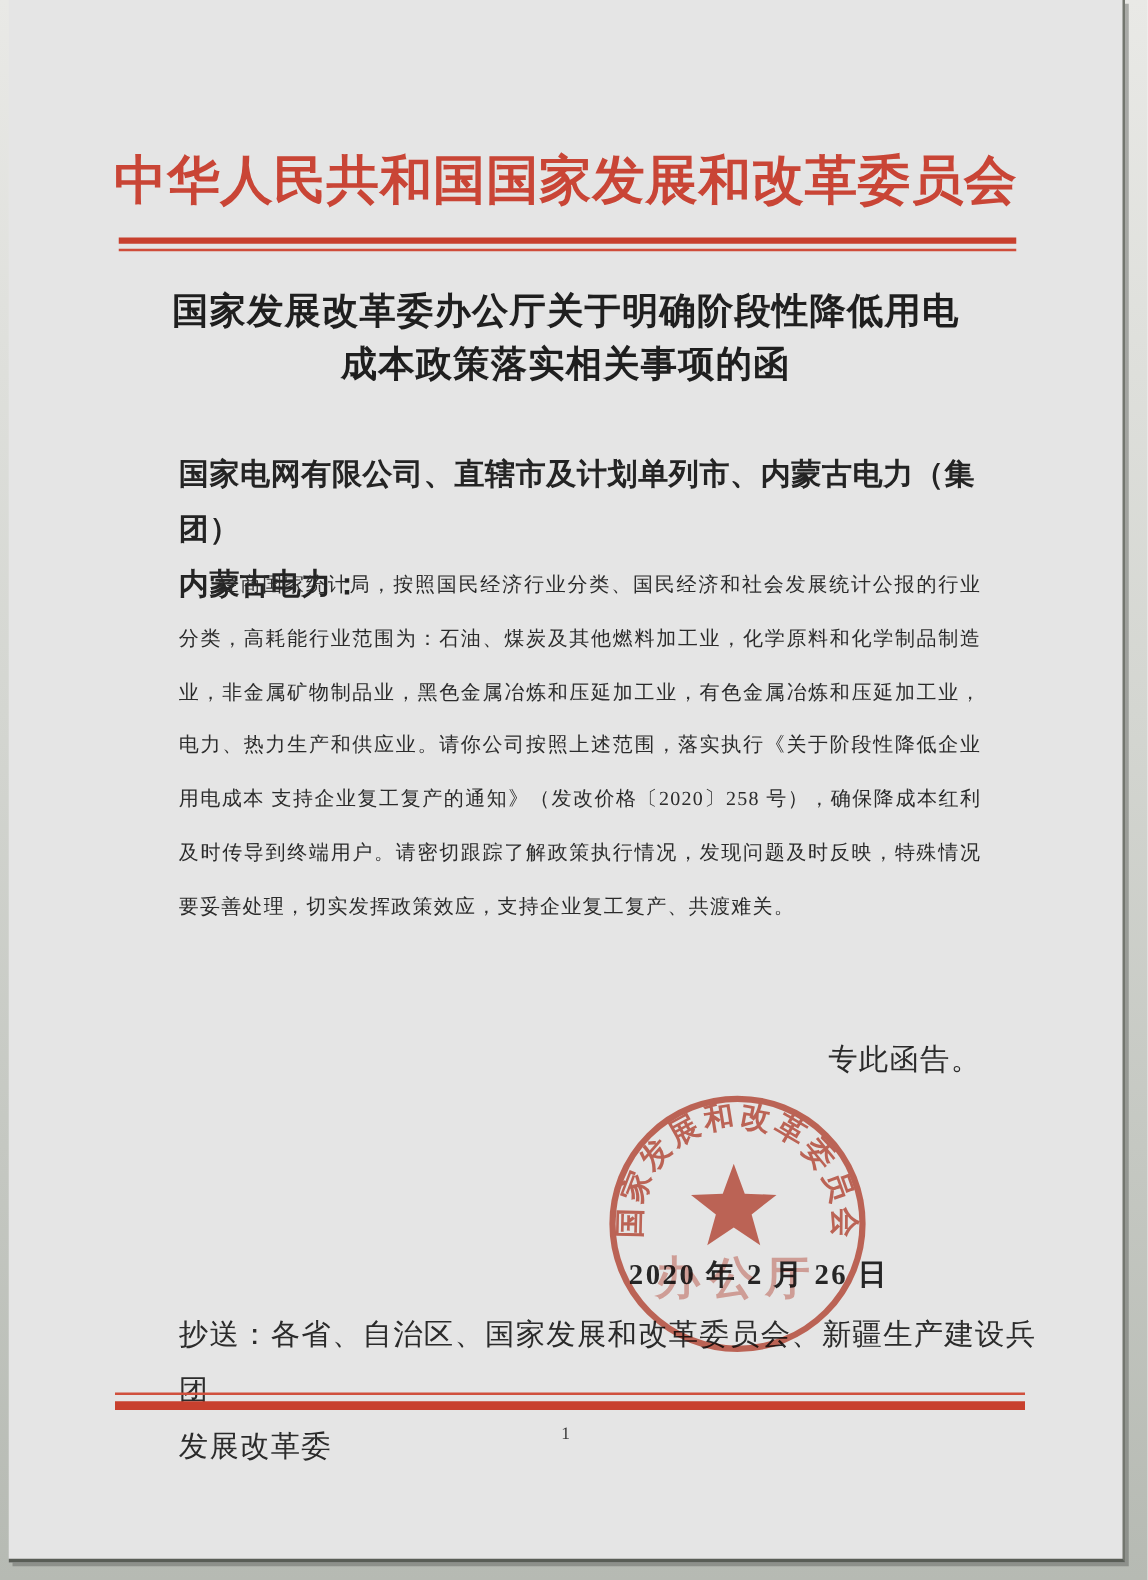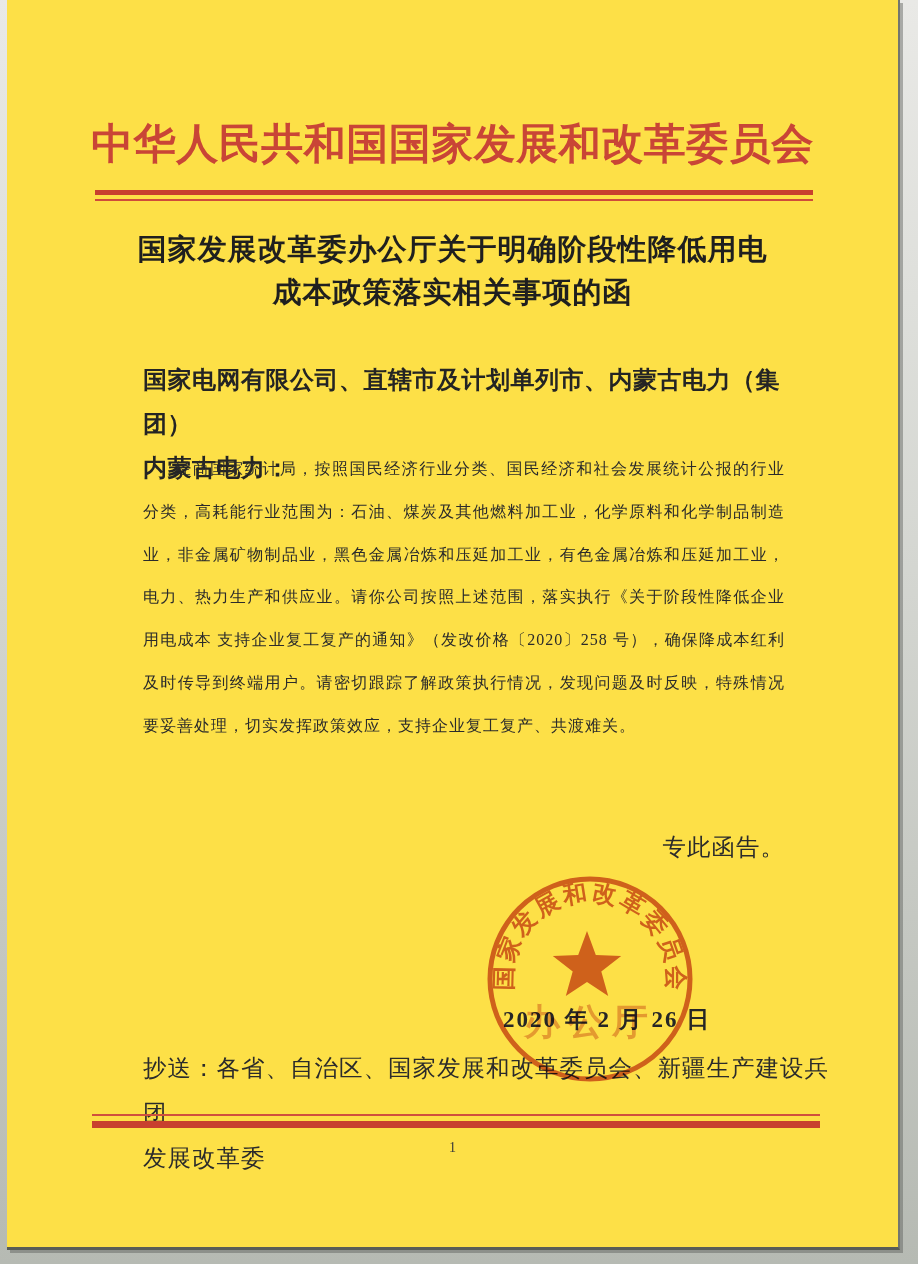--- a/index.html
+++ b/index.html
@@ -3,21 +3,21 @@
 <meta charset="utf-8">
 <style>
   html,body{margin:0;padding:0;}
   body{
     width:918px;height:1264px;position:relative;overflow:hidden;
     background:linear-gradient(180deg,#e9e9e6 0%,#d4d6d1 45%,#b6bab3 100%);
     font-family:"Liberation Serif","DejaVu Serif",serif;
   }
   .page{
     position:absolute;left:7px;top:0;width:891px;height:1247px;
-    background:#fde047;
+    background:#e5e5e5;
     border-right:2px solid #73766f;
     border-bottom:3px solid #595d56;
     box-shadow:3px 3px 0 rgba(90,94,88,.45);
   }
   .abs{position:absolute;}
   .org-header{
     left:0;right:0;top:116px;text-align:center;
     font-size:42px;font-weight:bold;color:#c94536;
     letter-spacing:.5px;white-space:nowrap;
   }

